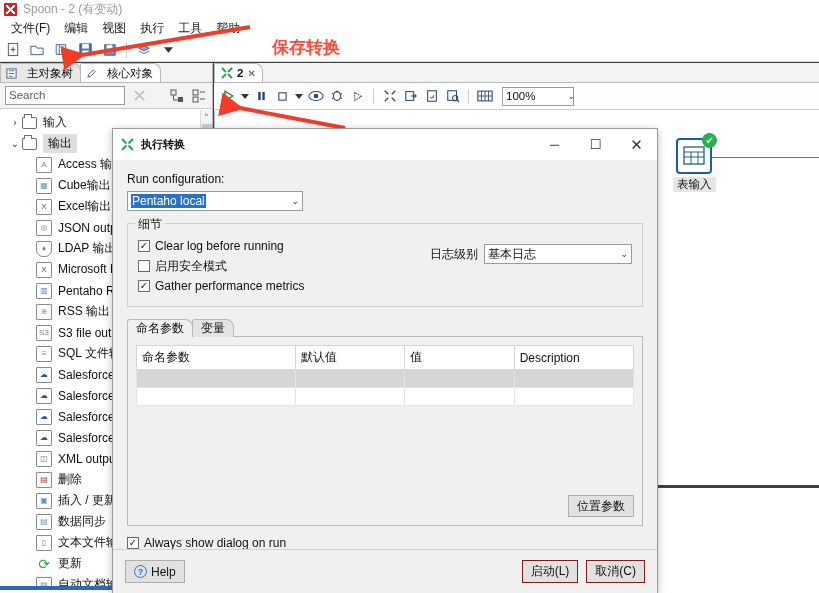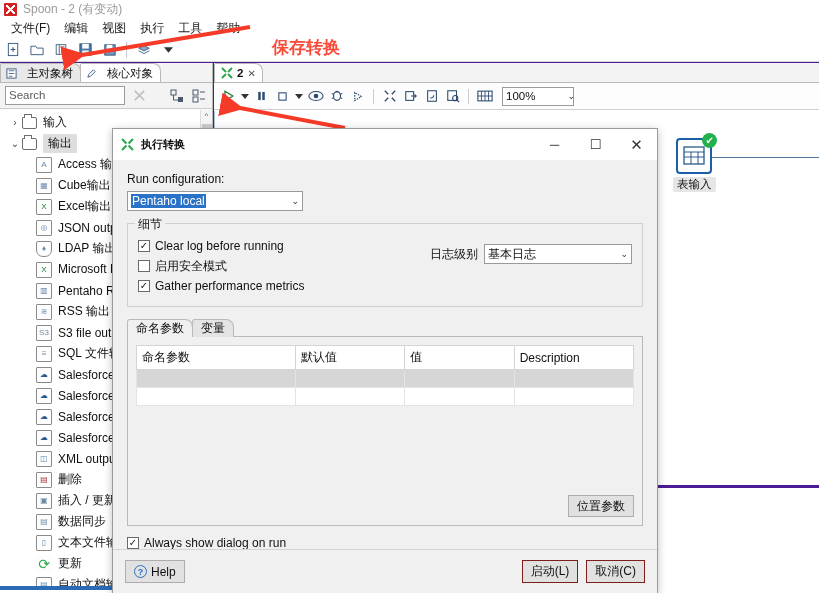--- a/index.html
+++ b/index.html
@@ -5,21 +5,21 @@
   * { box-sizing: border-box; }
   html, body {
     margin: 0; padding: 0;
     width: 819px; height: 593px;
     overflow: hidden;
     background: #ffffff;
     font-family: "Liberation Sans", "DejaVu Sans", sans-serif;
     font-size: 12px;
     color: #101010;
   }
-  #app { position: relative; width: 819px; height: 488px; background: #4c1d95; }
+  #app { position: relative; width: 819px; height: 488px; background: #404040; }
 
   
   .titlebar {
     position: absolute; left: 0; top: 0; width: 819px; height: 19px;
     background: #ffffff; display: flex; align-items: center; gap: 6px;
     padding-left: 4px;
   }
   .app-icon {
     width: 13px; height: 13px; background: #d32020; border-radius: 1px;
     position: relative; flex: 0 0 auto;

